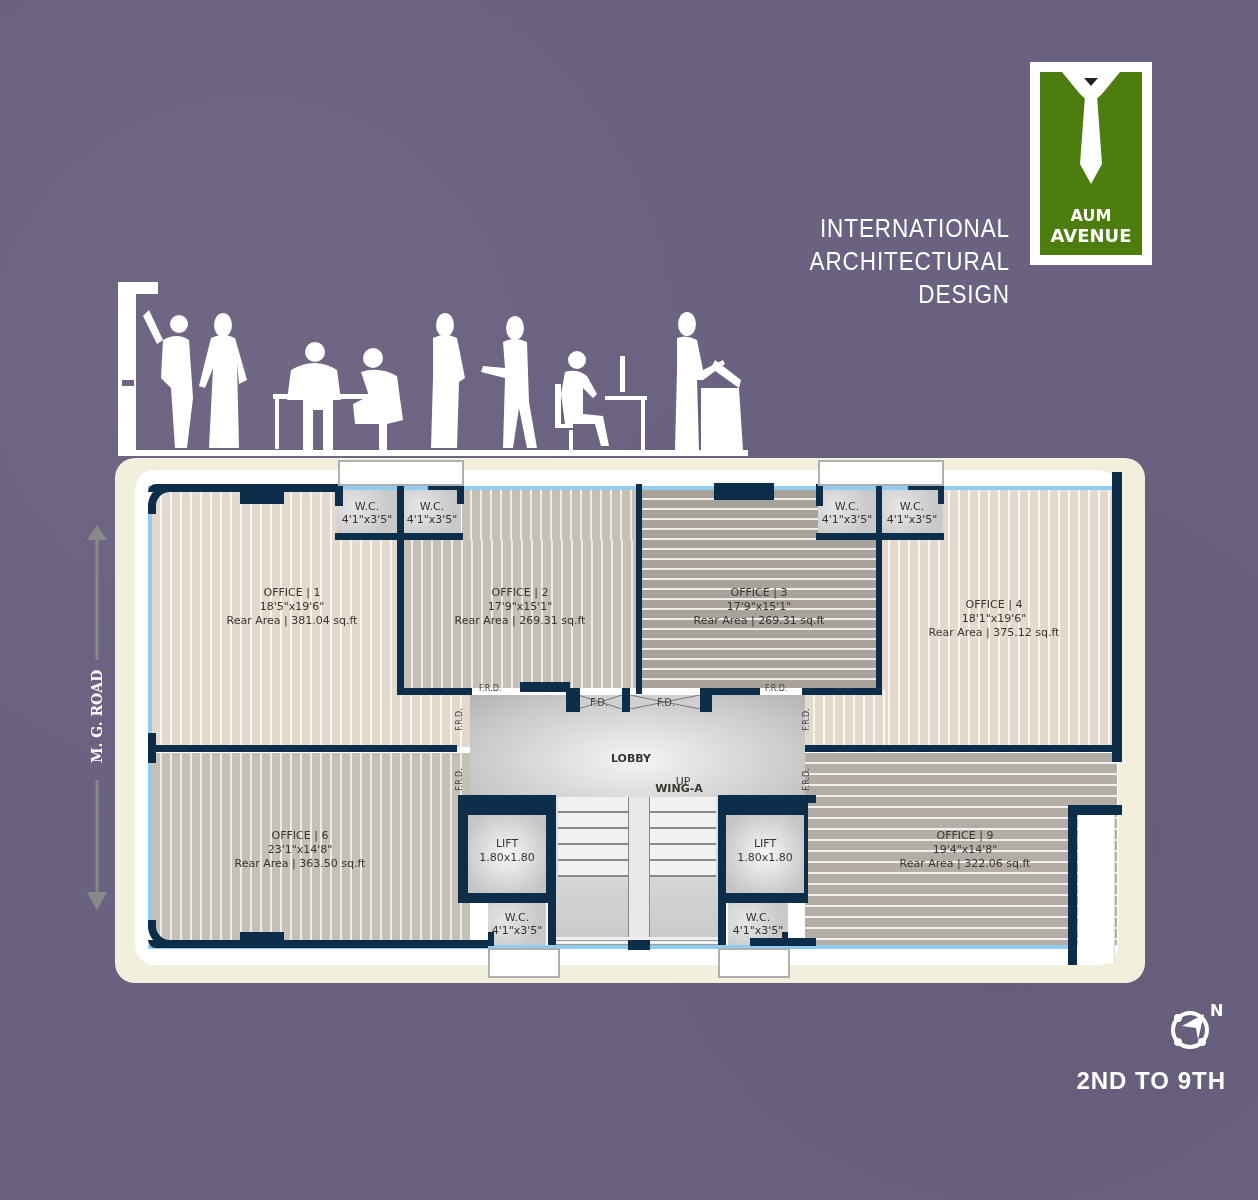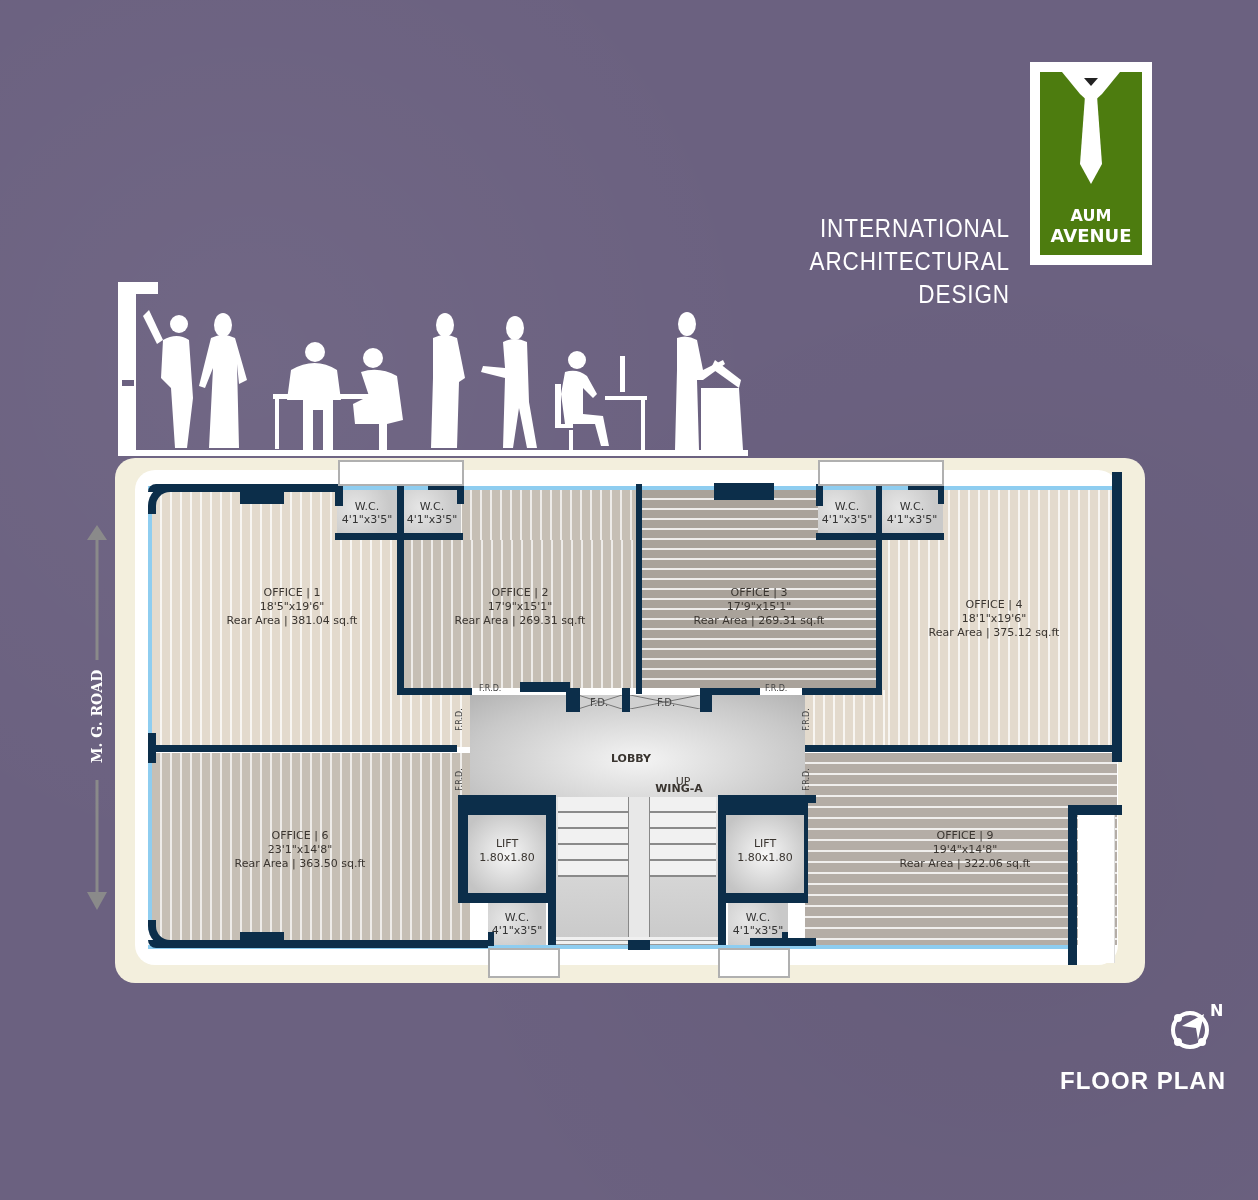--- a/index.html
+++ b/index.html
@@ -308,14 +308,14 @@
 <svg class="abs" style="left:1168px;top:998px" width="60" height="60">
   <circle cx="22" cy="32" r="17" fill="none" stroke="#fff" stroke-width="4"></circle>
   <circle cx="10" cy="20" r="4" fill="#fff"></circle>
   <circle cx="10" cy="44" r="4" fill="#fff"></circle>
   <circle cx="34" cy="44" r="4" fill="#fff"></circle>
   <polygon points="36,16 14,28 28,30 30,42" fill="#fff"></polygon>
   <text x="42" y="18" fill="#fff" font-size="16" font-weight="bold" font-family="DejaVu Sans, sans-serif">N</text>
 </svg>
 
 <div class="abs floor-title" style="left:1000px;top:1066px;width:226px;">
-  <div>FLOOR PLAN</div>
+  <div>2ND TO 9TH</div>
 </div>
 
 </body></html>

